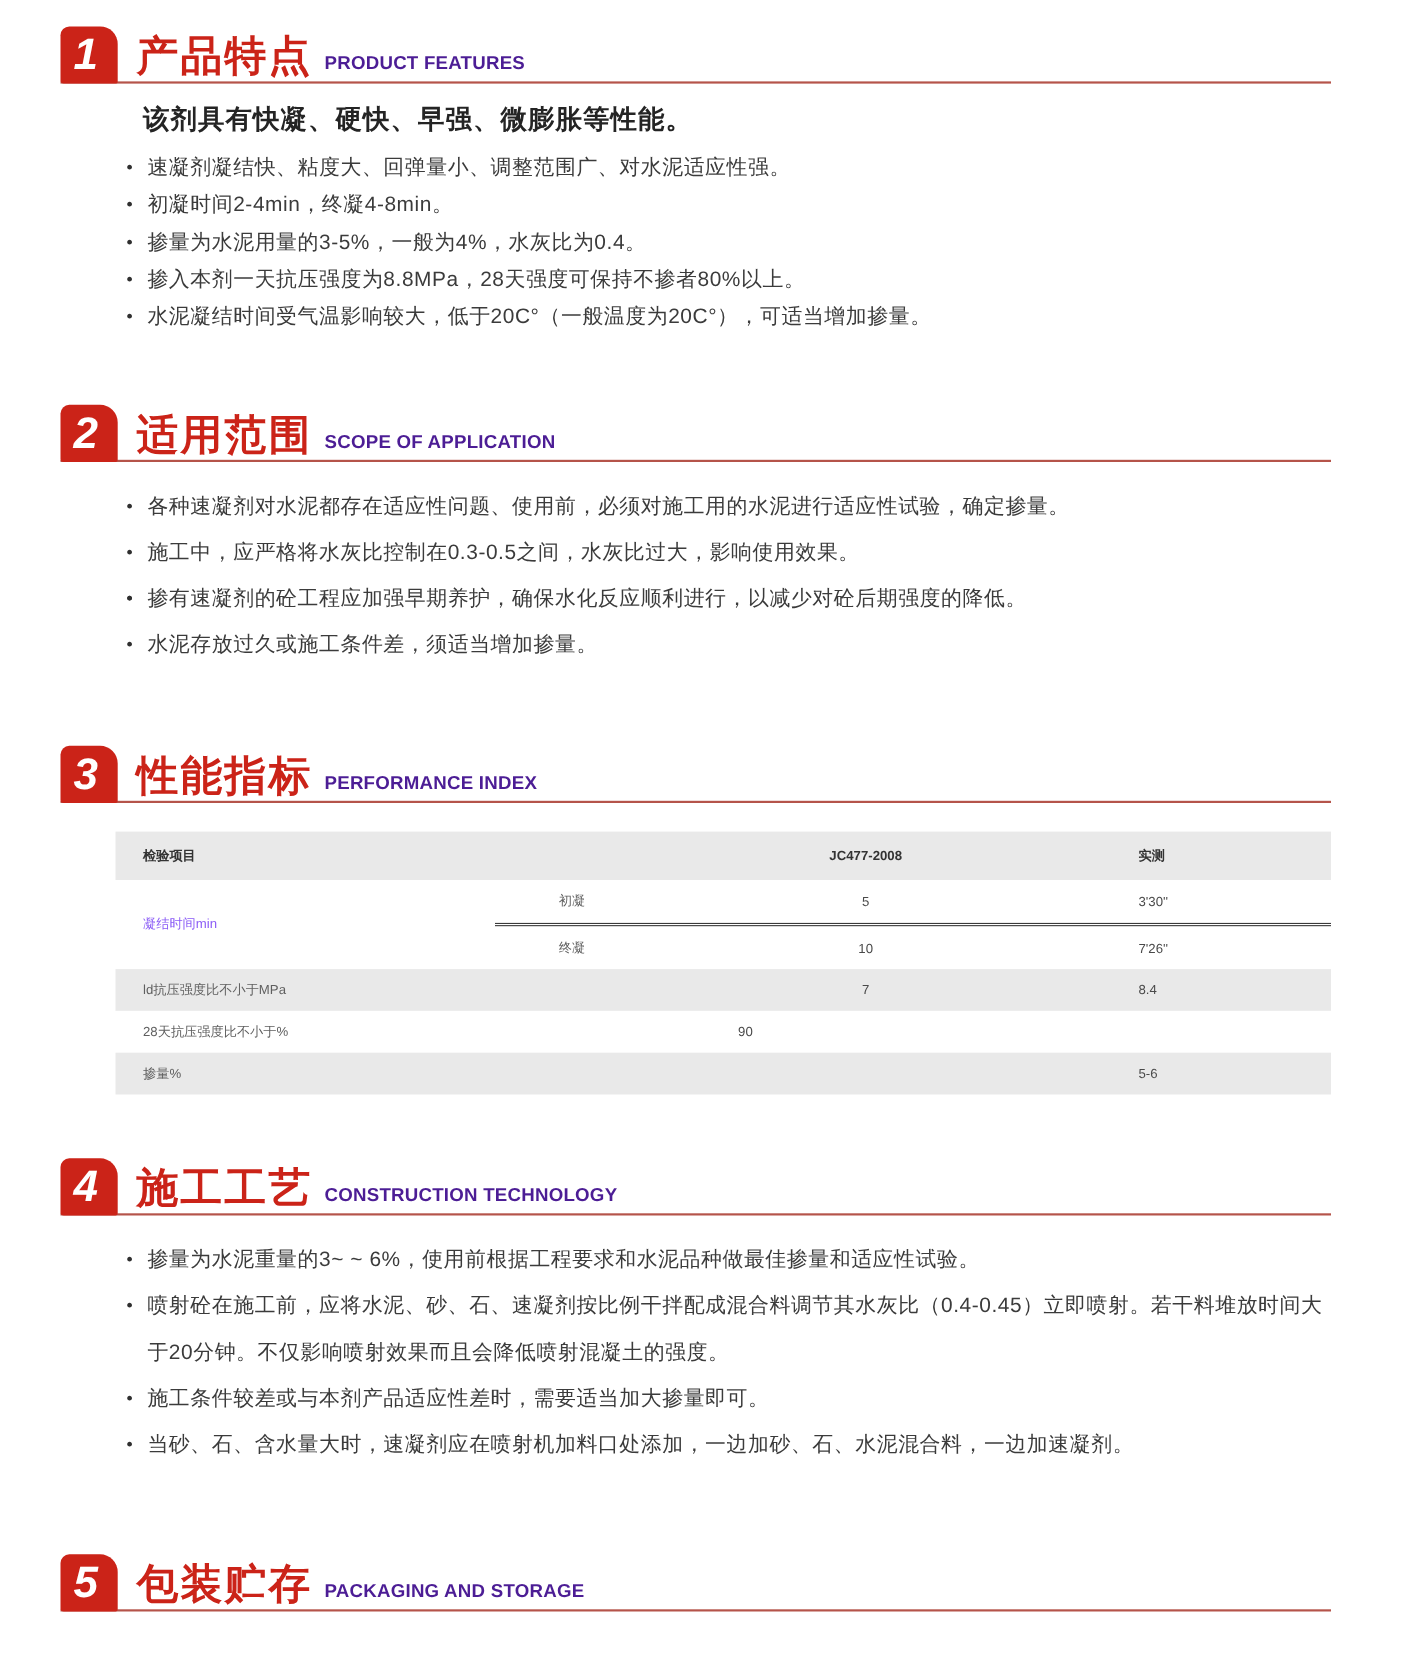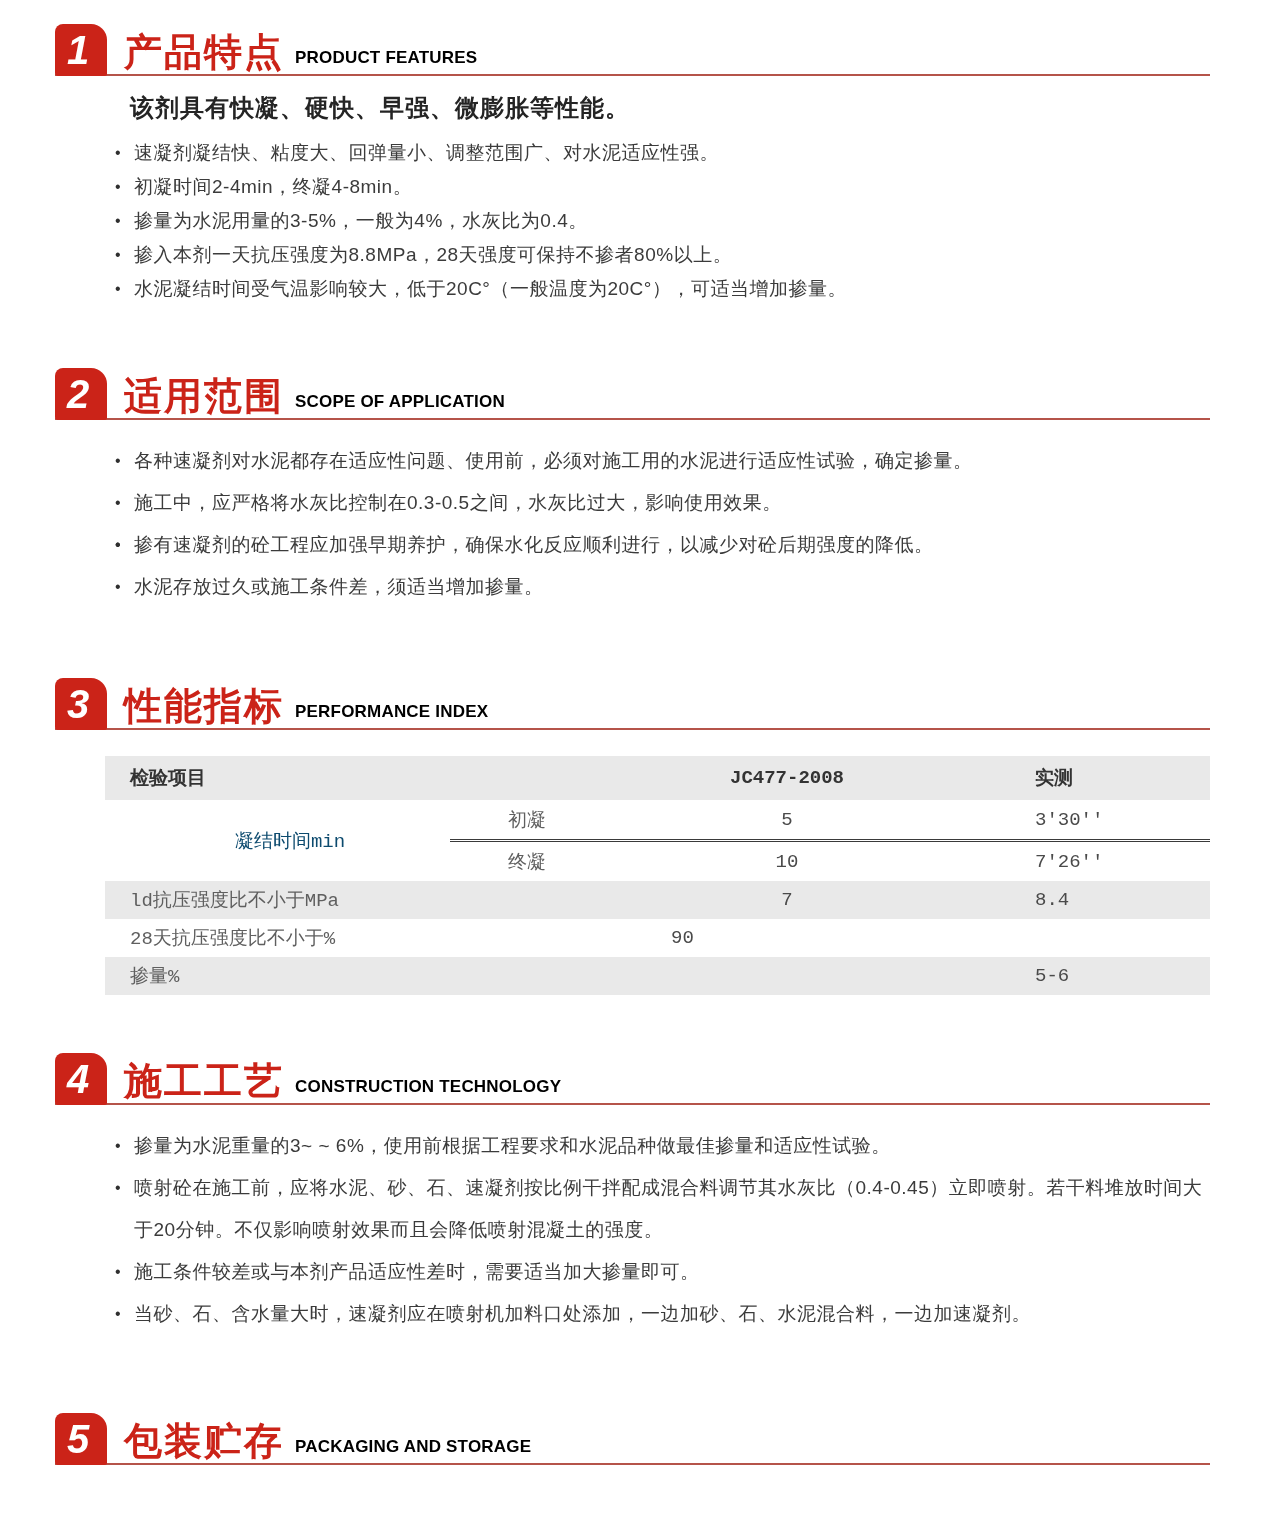--- a/index.html
+++ b/index.html
@@ -46,21 +46,21 @@
   .title-cn {
     color: #cb2318;
     font-size: 38px;
     font-weight: 900;
     line-height: 1;
     margin-left: 17px;
     letter-spacing: 2px;
     padding-bottom: 3px;
   }
   .title-en {
-    color: #000000;
+    color: #4c1d95;
     font-size: 17px;
     font-weight: 700;
     margin-left: 11px;
     padding-bottom: 6px;
     letter-spacing: 0.2px;
     white-space: nowrap;
   }
 
   
   .intro {
@@ -86,34 +86,34 @@
   ul.bullets.tight li { line-height: 34px; }
   .dot {
     position: absolute;
     left: 0;
     top: 0;
     color: #2f2f2f;
     font-size: 16px;
   }
 
   
-  .ptable { margin: 26px 0 0 50px; width: 1105px; font-size: 19px; font-family: Liberation Mono, monospace; }
+  .ptable { margin: 26px 0 0 50px; width: 1105px; font-size: 12px; }
   .t-row { display: grid; grid-template-columns: 345px 155px 364px 1fr; align-items: center; }
   .t-head { background: #e9e9e9; height: 44px; font-weight: 700; color: #333333; }
   .t-gray { background: #e9e9e9; }
   .t-plain { background: #ffffff; }
   .t-datarow { height: 38px; color: #4a4a4a; }
   .t-datarow .c1 { color: #5f5f5f; }
   .c1 { padding-left: 25px; }
   .c2 { padding-left: 58px; }
   .c3 { text-align: center; }
   .c4 { padding-left: 66px; }
 
   .t-group { display: grid; grid-template-columns: 345px 1fr; background: #ffffff; }
-  .t-group .g-label { padding-left: 25px; color: #0c4a6e; align-self: center; text-align: center; }
+  .t-group .g-label { padding-left: 25px; color: #8b5cf6; align-self: center; }
   .t-sub { display: flex; flex-direction: column; }
   .t-subrow {
     display: grid;
     grid-template-columns: 155px 364px 1fr;
     height: 39px;
     align-items: center;
     color: #4a4a4a;
   }
   .t-subrow .c2 { color: #5f5f5f; }
   .t-subdiv { border-top: 3px double #3a3a3a; height: 0; }

